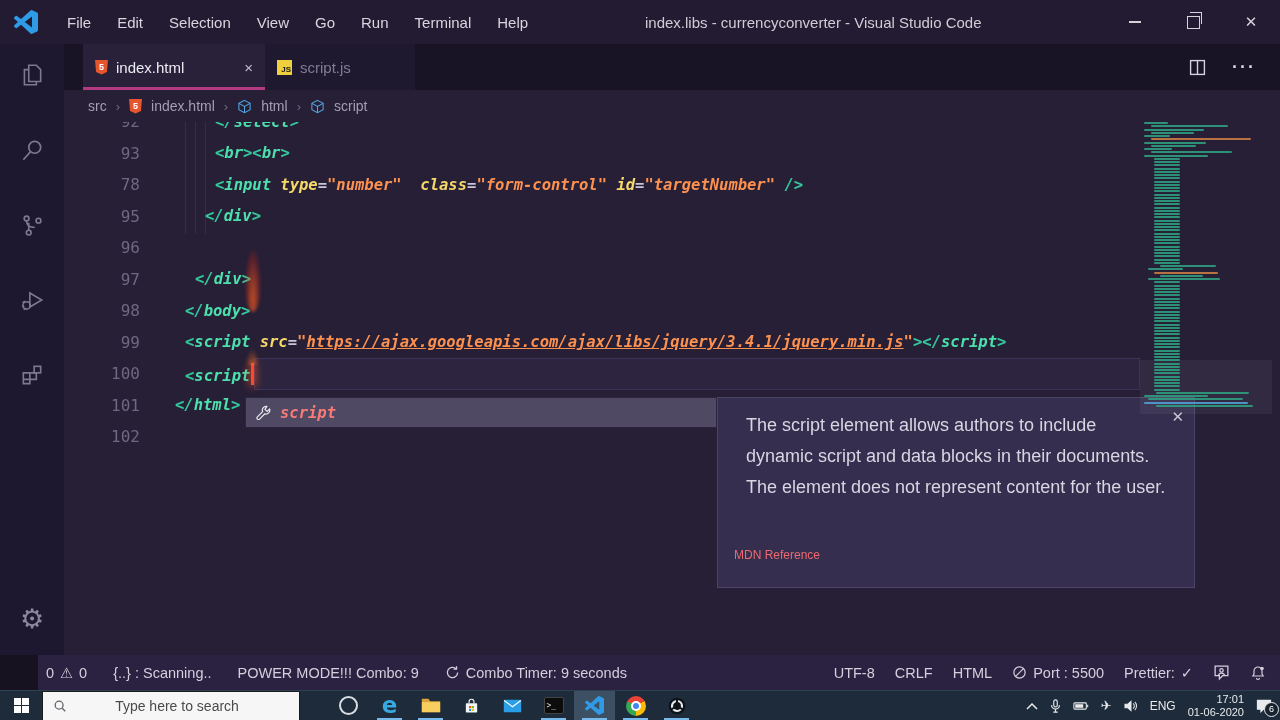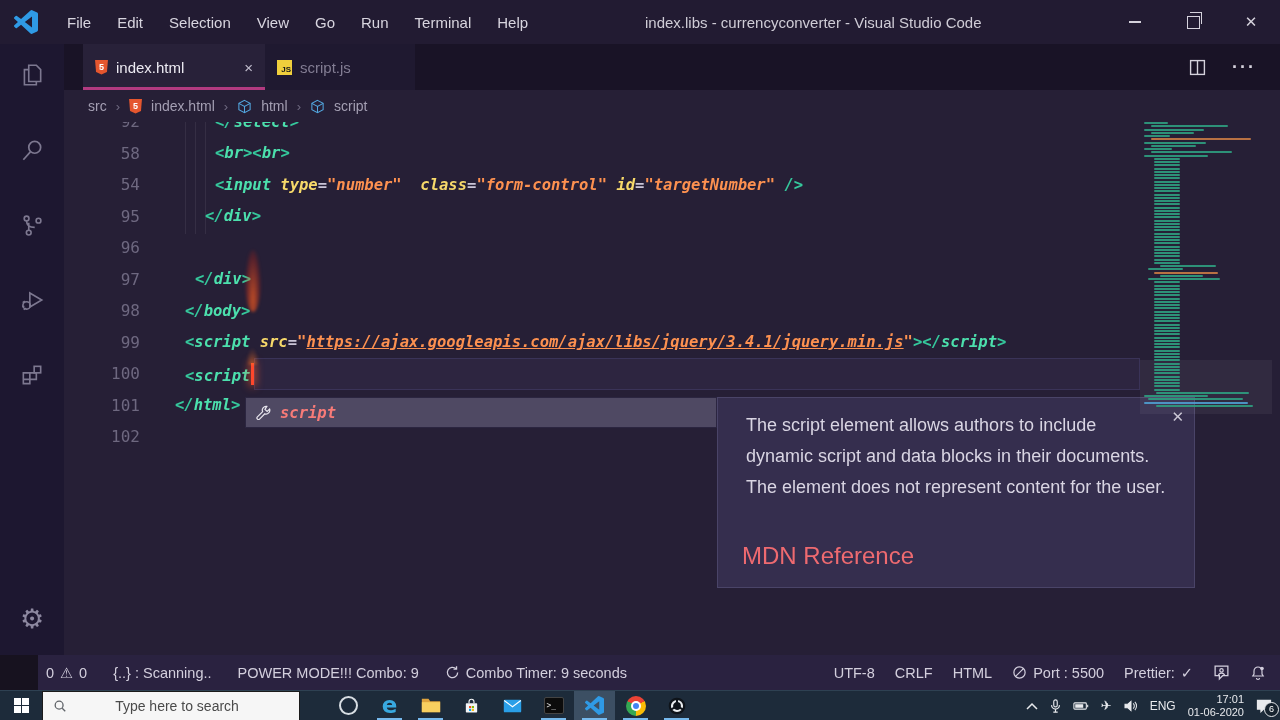--- a/index.html
+++ b/index.html
@@ -71,21 +71,21 @@
   
   .suggest{position:absolute;left:181px;top:275px;width:472px;height:31px;background:#4f4963;
     border:1px solid #2b2540;box-sizing:border-box;display:flex;align-items:center;padding-left:10px;gap:9px;}
   .suggest-label{font-family:"DejaVu Sans Mono",monospace;font-style:oblique;font-weight:700;
     font-size:15.5px;color:var(--suggest-label,#f87b78);}
 
   
   .doc-panel{position:absolute;left:653px;top:275px;width:478px;height:191px;background:#352e4e;
     border:1px solid #4a4468;box-sizing:border-box;padding:12px 28px 0 28px;font-size:18px;line-height:31px;color:#d9d5e3;}
   .doc-close{position:absolute;top:3px;right:10px;font-size:15px;color:#cac6d4;}
-  .doc-link{position:absolute;left:24px;bottom:16px;color:var(--doc-link,#ee6a70);font-size:24px;}
+  .doc-link{position:absolute;left:16px;bottom:16px;color:var(--doc-link,#ee6a70);font-size:12px;}
 
   
   .minimap{position:absolute;top:0;right:8px;width:132px;height:294px;}
   .mm-line{position:absolute;height:2px;border-radius:1px;opacity:.9;}
   .mm-viewport{position:absolute;left:0;right:0;top:238px;height:54px;background:rgba(255,255,255,.05);}
 
   
   .statusbar{height:35px;background:var(--statusbar-bg,#2a2240);display:flex;align-items:center;
     color:#d3cfdd;font-size:14.5px;position:relative;padding-left:46px;box-sizing:border-box;}
   .sb-corner{position:absolute;left:0;top:0;width:38px;height:35px;background:#17121f;}
@@ -238,25 +238,25 @@
         <div class="indent-guide" style="left:121px"></div>
         <div class="indent-guide" style="left:131px"></div>
         <div class="indent-guide" style="left:141px"></div>
         <div class="current-line-box"></div>
         <div class="code-lines">
             <div class="code-line">
               <span class="ln">92</span>
               <span class="code" style="padding-left: 40px;"><span class="tok-punct">&lt;/</span><span class="tok-tag">select</span><span class="tok-punct">&gt;</span></span>
             </div>
             <div class="code-line">
-              <span class="ln">58</span>
+              <span class="ln">93</span>
               <span class="code" style="padding-left: 40px;"><span class="tok-punct">&lt;</span><span class="tok-tag">br</span><span class="tok-punct">&gt;</span><span class="tok-punct">&lt;</span><span class="tok-tag">br</span><span class="tok-punct">&gt;</span></span>
             </div>
             <div class="code-line">
-              <span class="ln">54</span>
+              <span class="ln">78</span>
               <span class="code" style="padding-left: 40px;"><span class="tok-punct">&lt;</span><span class="tok-tag">input</span><span class="tok-plain"> </span><span class="tok-attr">type</span><span class="tok-op">=</span><span class="tok-str">"number"</span><span class="tok-plain">  </span><span class="tok-attr">class</span><span class="tok-op">=</span><span class="tok-str">"form-control"</span><span class="tok-plain"> </span><span class="tok-attr">id</span><span class="tok-op">=</span><span class="tok-str">"targetNumber"</span><span class="tok-plain"> </span><span class="tok-punct">/&gt;</span></span>
             </div>
             <div class="code-line">
               <span class="ln">95</span>
               <span class="code" style="padding-left: 30px;"><span class="tok-punct">&lt;/</span><span class="tok-tag">div</span><span class="tok-punct">&gt;</span></span>
             </div>
             <div class="code-line">
               <span class="ln">96</span>
               <span class="code" style="padding-left: 0px;"></span>
             </div>

